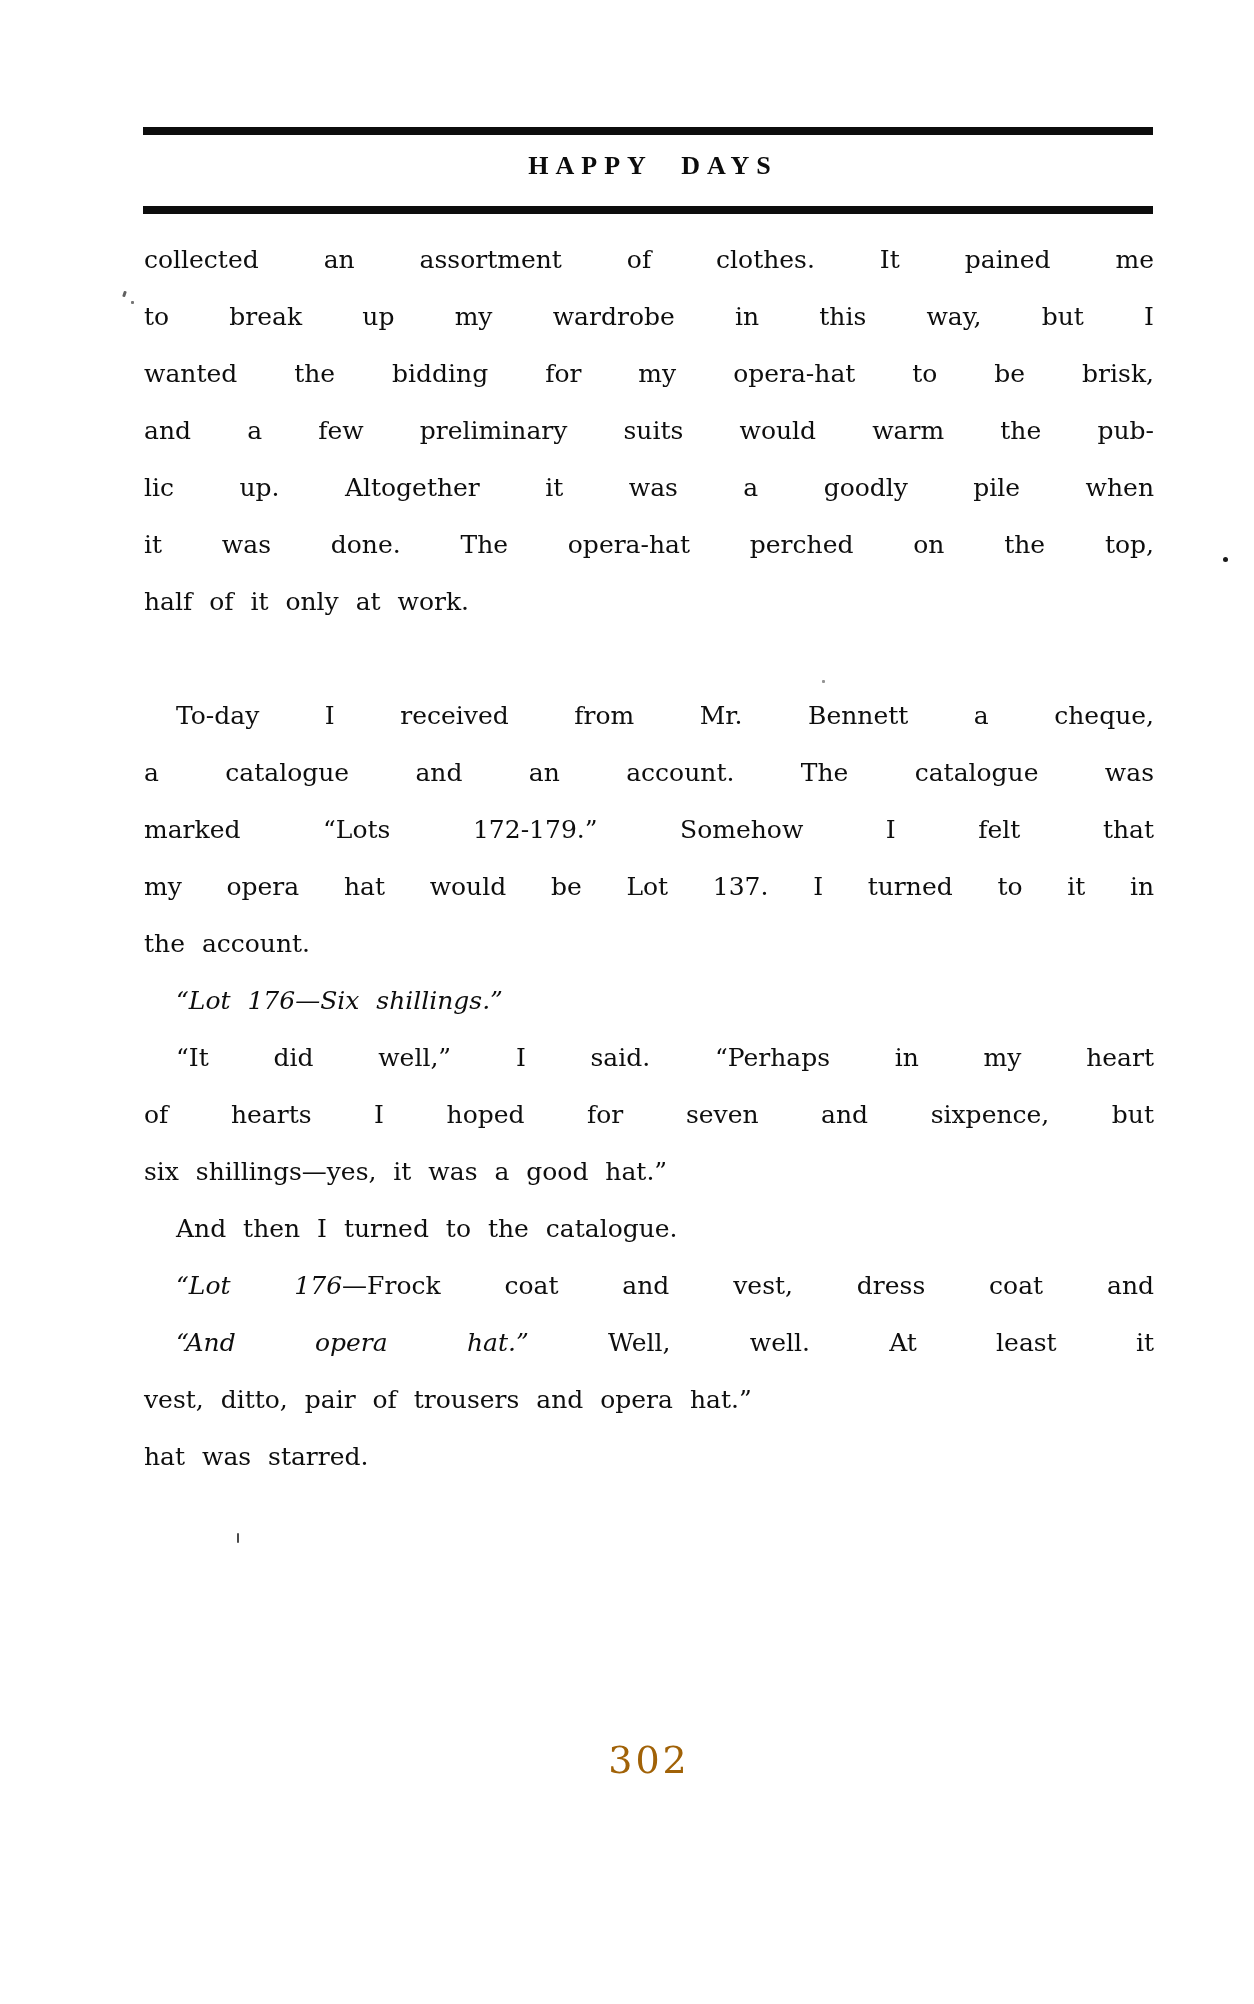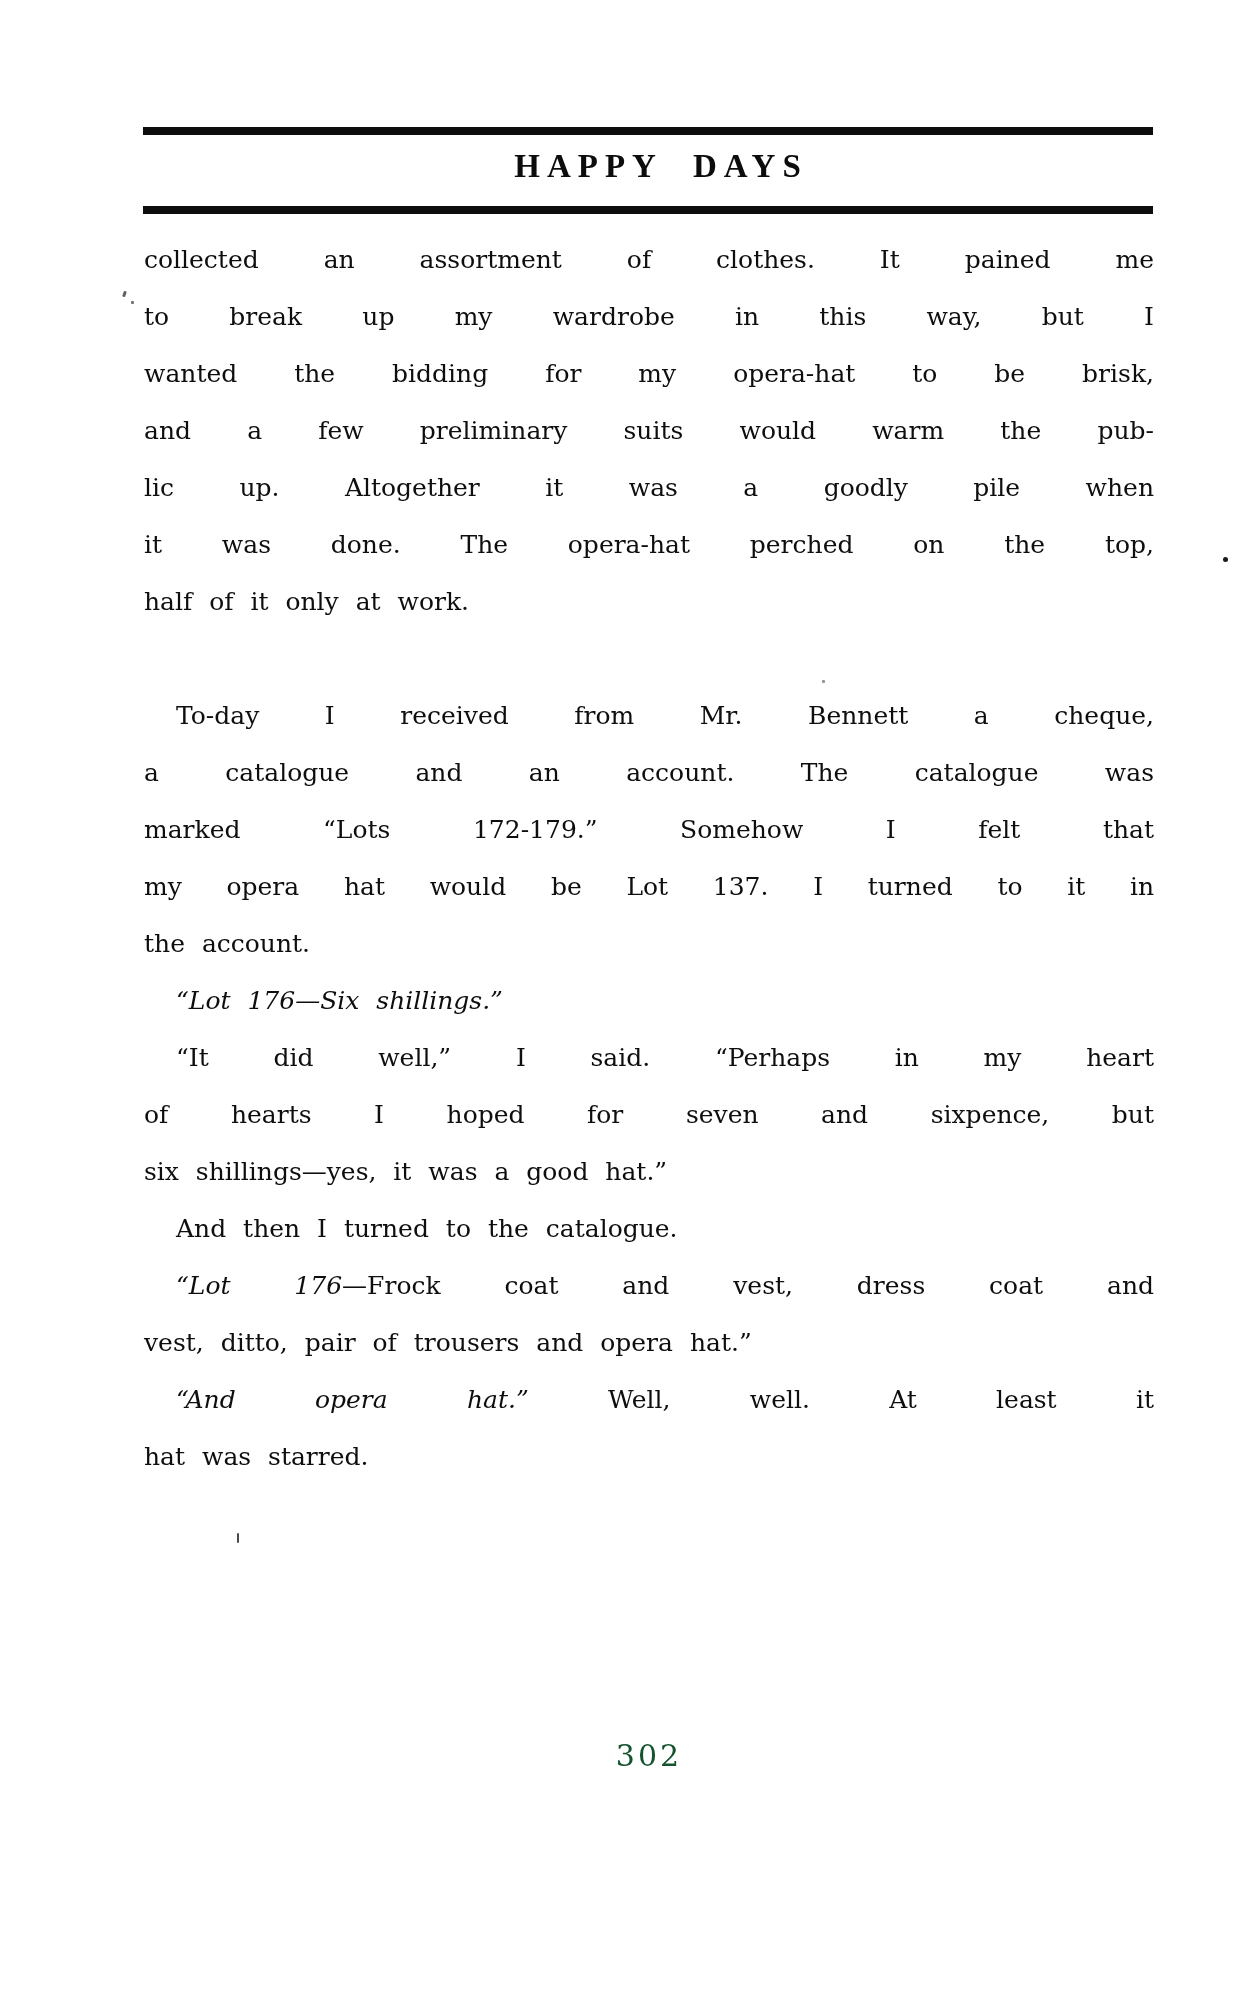--- a/index.html
+++ b/index.html
@@ -11,48 +11,48 @@
     color:#0d0d0d;
     overflow:hidden;
   }
   .rule{
     position:absolute;left:143px;width:1010px;height:8px;
     background:#0d0d0d;
   }
   .rule.top{top:127px;}
   .rule.bottom{top:206px;}
   .running-head{
-    position:absolute;left:156px;top:146px;width:1010px;
+    position:absolute;left:148px;top:146px;width:1010px;
     text-align:center;
     font-family:"Liberation Serif", serif;
     font-weight:bold;
-    font-size:33px;
+    font-size:26px;
     letter-spacing:7px;
     word-spacing:16px;
     line-height:40px;
     color:#0c0c0c;
   }
   .body-text{
     position:absolute;left:144px;top:231px;width:1010px;
     font-size:25px;
     line-height:57px;
     word-spacing:9px;
     color:#0e0e0e;
   }
   .line{white-space:normal;}
   .line.justify{text-align:justify;text-align-last:justify;}
   .line.indent{text-indent:32px;}
   .line.gap{margin-top:57px;}
   .italic{font-style:italic;text-align:right;}
   .page-number{
     position:absolute;left:144px;top:1738px;width:1010px;
     text-align:center;
-    font-size:30px;
+    font-size:38px;
     letter-spacing:3px;
-    color:#14532d;
+    color:#a16207;
   }
   
   .speck{position:absolute;background:#3a3a3a;border-radius:1px;}
   .speck.s1{left:123px;top:291px;width:3px;height:6px;transform:rotate(18deg);opacity:.8;}
   .speck.s2{left:131px;top:301px;width:3px;height:3px;opacity:.7;}
   .speck.s3{left:1223px;top:557px;width:5px;height:5px;border-radius:50%;background:#1a1a1a;}
   .speck.s4{left:237px;top:1533px;width:2px;height:10px;background:#4a4a4a;}
   .speck.s5{left:822px;top:680px;width:3px;height:3px;opacity:.55;}
 </style>
 </head>
@@ -78,22 +78,22 @@
       <div class="line justify"><span class="roman">a catalogue and an account.  The catalogue was</span></div>
       <div class="line justify"><span class="roman">marked “Lots 172-179.”  Somehow I felt that</span></div>
       <div class="line justify"><span class="roman">my opera hat would be Lot 137.  I turned to it in</span></div>
       <div class="line"><span class="roman">the account.</span></div>
       <div class="line indent"><span class="italic">“Lot 176—Six shillings.”</span></div>
       <div class="line justify indent"><span class="roman">“It did well,” I said.  “Perhaps in my heart</span></div>
       <div class="line justify"><span class="roman">of hearts I hoped for seven and sixpence, but</span></div>
       <div class="line"><span class="roman">six shillings—yes, it was a good hat.”</span></div>
       <div class="line indent"><span class="roman">And then I turned to the catalogue.</span></div>
       <div class="line justify indent"><span class="italic">“Lot 176</span><span class="roman">—Frock coat and vest, dress coat and</span></div>
+      <div class="line justify indent"><span class="italic">“And opera hat.”</span><span class="roman">  Well, well.  At least it</span></div>
       <div class="line"><span class="roman">vest, ditto, pair of trousers and opera hat.”</span></div>
-      <div class="line justify indent"><span class="italic">“And opera hat.”</span><span class="roman">  Well, well.  At least it</span></div>
       <div class="line"><span class="roman">hat was starred.</span></div>
     </div>
 
   <div class="page-number">302</div>
 
   <div class="speck s1"></div>
   <div class="speck s2"></div>
   <div class="speck s3"></div>
   <div class="speck s4"></div>
   <div class="speck s5"></div>

